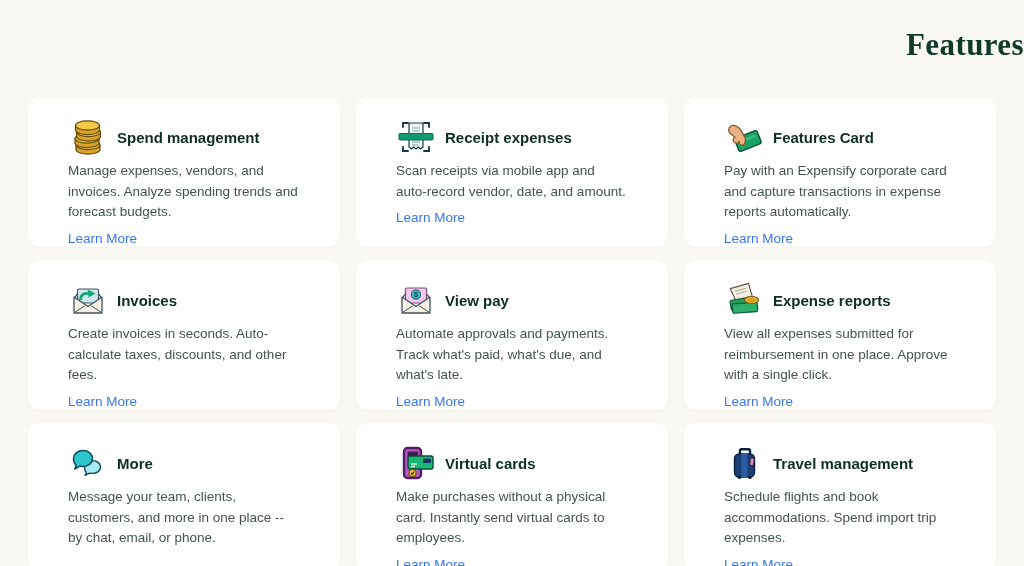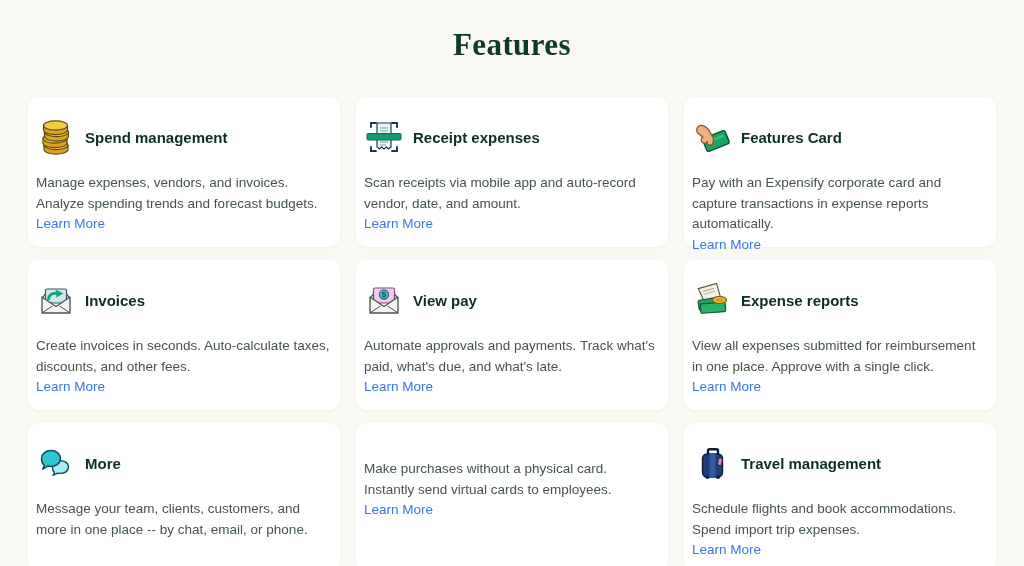--- a/index.html
+++ b/index.html
@@ -3,68 +3,68 @@
 <meta charset="utf-8">
 <style>
   * { margin: 0; padding: 0; box-sizing: border-box; }
   html, body { width: 1024px; height: 566px; overflow: hidden; }
   body {
     background: #faf8f2;
     font-family: "Liberation Sans", sans-serif;
     position: relative;
   }
   .page-title {
-    text-align: center;
+    text-align: right;
     font-family: "Liberation Serif", "DejaVu Serif", serif;
     font-size: 31px;
     font-weight: 600;
     color: #0e3a2a;
     letter-spacing: 0.4px;
     padding-top: 27px;
   }
   .grid {
     width: 968px;
     margin: 34px auto 0;
     display: grid;
     grid-template-columns: repeat(3, 1fr);
     gap: 13px 16px;
   }
   .card {
     background: #ffffff;
     border-radius: 12px;
     height: 150px;
-    padding: 20px 8px;
+    padding: 20px 40px;
     box-shadow: 0 1px 3px rgba(40,40,20,0.04);
   }
   .card-head {
     display: flex;
     align-items: center;
     gap: 9px;
   }
   .icon {
     width: 40px;
     height: 40px;
     flex: 0 0 40px;
     display: inline-block;
   }
   .icon svg { width: 40px; height: 40px; display: block; }
   .card-title {
     font-size: 15px;
     font-weight: 700;
     color: #0c2e24;
   }
   .card-desc {
-    margin-top: 16px;
+    margin-top: 4px;
     font-size: 13.5px;
     line-height: 20.5px;
     color: #44544d;
   }
   .learn-more {
     display: inline-block;
-    margin-top: 2px;
+    margin-top: 8px;
     font-size: 13.5px;
     color: #3b76e9;
     text-decoration: none;
     cursor: pointer;
   }
 </style>
 </head>
 <body>
 
 <h1 class="page-title">Features</h1>
@@ -197,20 +197,34 @@
           <path d="M5.5 15.5c0-4.6 4-7.9 9.5-7.9s9.5 3.3 9.5 7.9-4 7.9-9.5 7.9c-1.1 0-2.2-.12-3.1-.37L6.6 26l1.7-3.6C6.5 20.9 5.5 18.4 5.5 15.5z" fill="#2ec5cf" stroke="#114b5f" stroke-width="1.5" stroke-linejoin="round"></path>
         </svg>
       </span>
       <h3 class="card-title">More</h3>
     </div>
     <p class="card-desc">Message your team, clients, customers, and more in one place -- by chat, email, or phone.</p>
 
   </div>
 
   <div class="card">
+    <div class="card-head">
+      <span class="icon">
+        <svg viewBox="0 0 40 40">
+          <rect x="8" y="5" width="17" height="30" rx="3.5" fill="#b35cc4" stroke="#571e66" stroke-width="2.4"></rect>
+          <rect x="11.5" y="8.5" width="10.5" height="6" rx="1" fill="#3b2148"></rect>
+          <rect x="12" y="13" width="25" height="13" rx="2" fill="#19b877" stroke="#0a4e33" stroke-width="1.4"></rect>
+          <rect x="27" y="15.5" width="8" height="4.5" rx="1" fill="#11355e"></rect>
+          <path d="M15 21h6M15 23.5h4" stroke="#d9f7e8" stroke-width="1.3"></path>
+          <circle cx="16.5" cy="30" r="3.6" fill="#f2c23c" stroke="#6d5410" stroke-width="1.2"></circle>
+          <path d="M14.9 30l1.2 1.2 2.1-2.5" stroke="#3c2f06" stroke-width="1.3" fill="none"></path>
+        </svg>
+      </span>
+      <h3 class="card-title">Virtual cards</h3>
+    </div>
     <p class="card-desc">Make purchases without a physical card. Instantly send virtual cards to employees.</p>
     <a class="learn-more">Learn More</a>
   </div>
 
   <div class="card">
     <div class="card-head">
       <span class="icon">
         <svg viewBox="0 0 40 40">
           <path d="M16 12V7.8c0-.9.7-1.6 1.6-1.6h6.8c.9 0 1.6.7 1.6 1.6V12" fill="none" stroke="#0a1f3e" stroke-width="2.4"></path>
           <circle cx="15.5" cy="34" r="2" fill="#0a1f3e"></circle>

